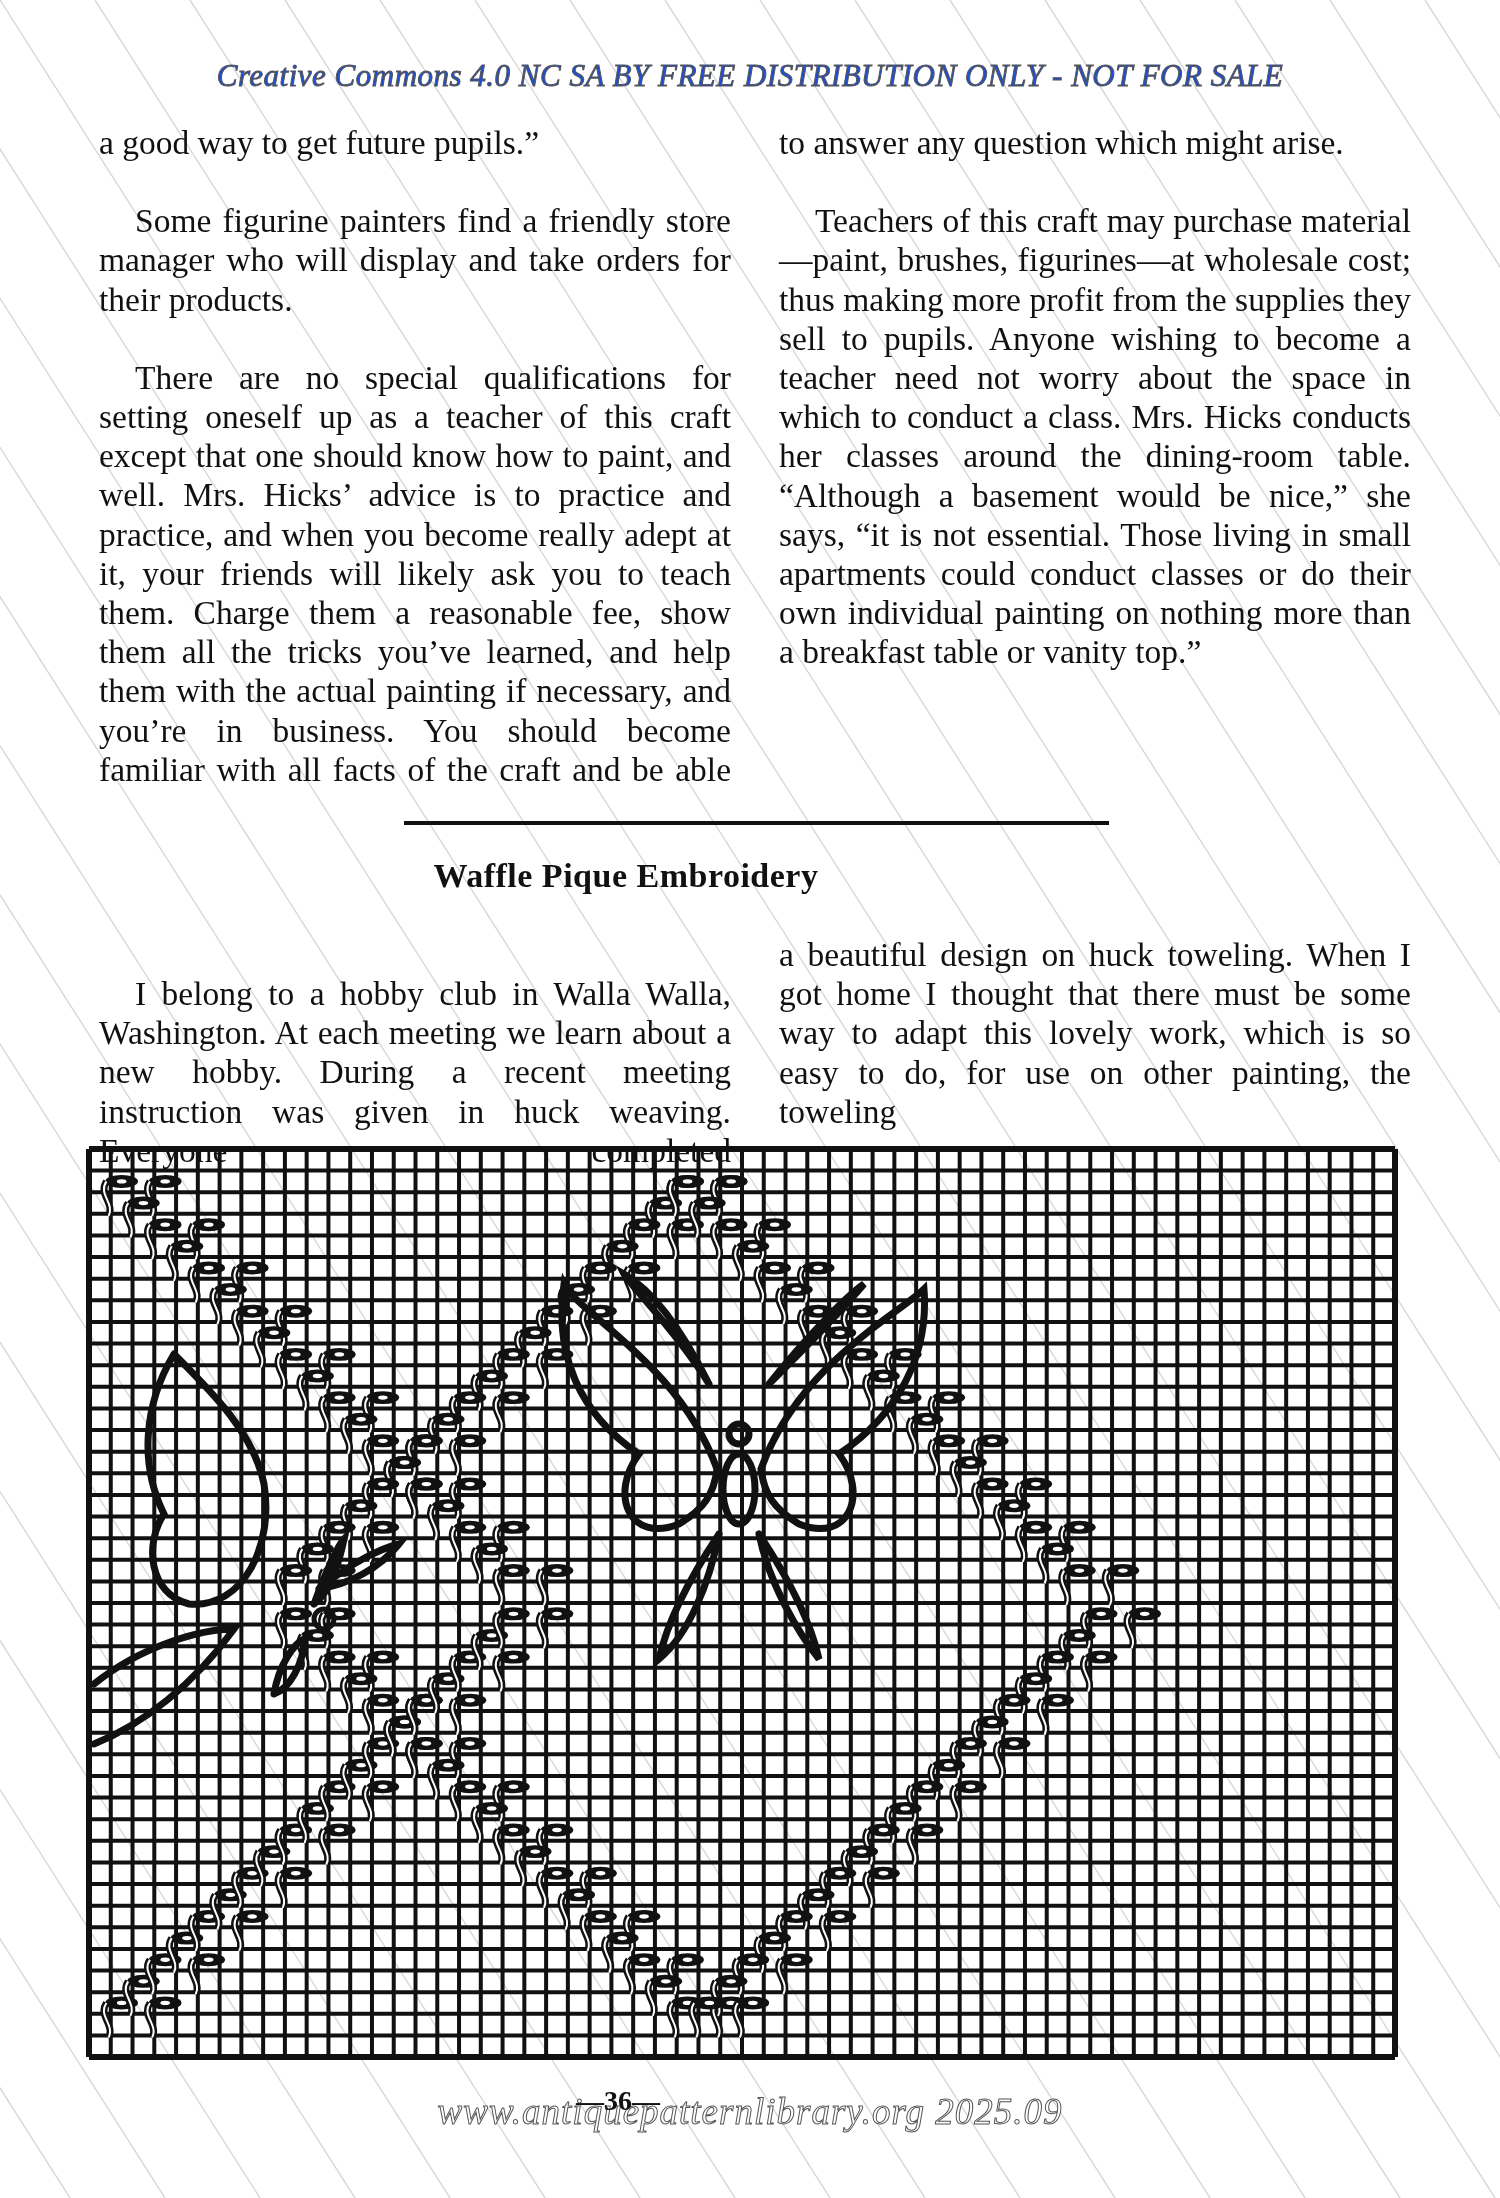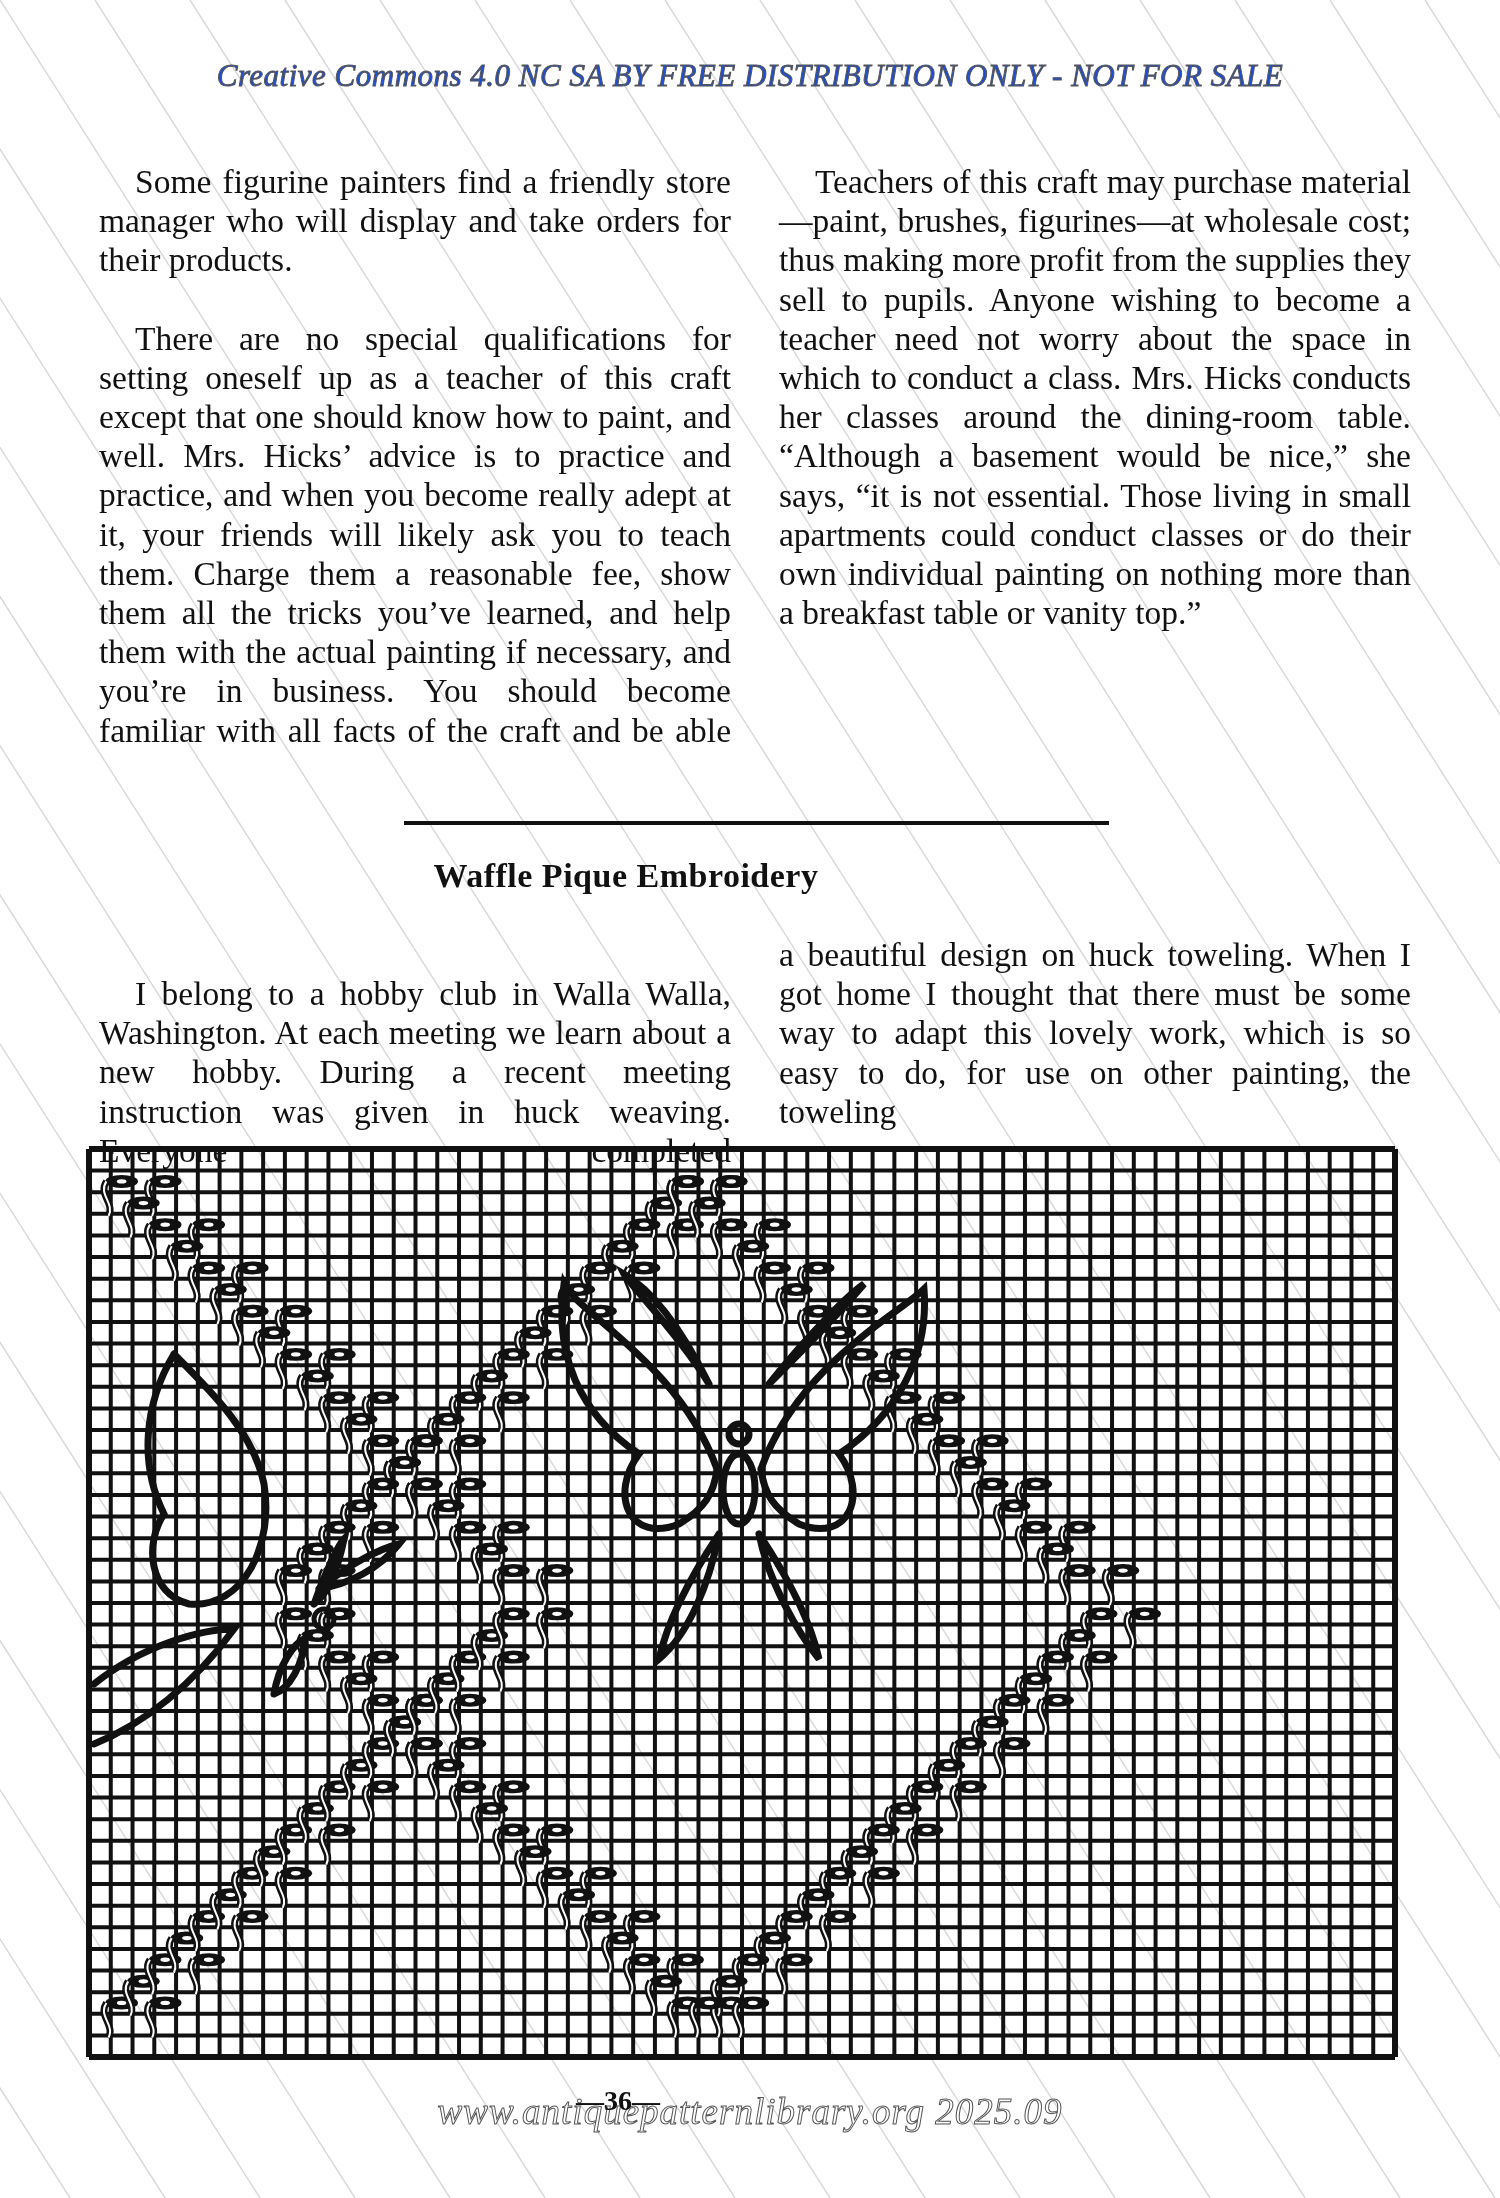--- a/index.html
+++ b/index.html
@@ -102,24 +102,26 @@
     <line x1="3325" y1="0" x2="4725" y2="2198" stroke="#d8d8d8" stroke-width="1.4"></line>
     <line x1="3420" y1="0" x2="4820" y2="2198" stroke="#d8d8d8" stroke-width="1.4"></line>
     <line x1="3515" y1="0" x2="4915" y2="2198" stroke="#d8d8d8" stroke-width="1.4"></line>
     <line x1="3610" y1="0" x2="5010" y2="2198" stroke="#d8d8d8" stroke-width="1.4"></line>
     <line x1="3705" y1="0" x2="5105" y2="2198" stroke="#d8d8d8" stroke-width="1.4"></line>
   </svg>
 
 <div class="header-banner">Creative Commons 4.0 NC SA BY FREE DISTRIBUTION ONLY - NOT FOR SALE</div>
 
 <div class="col" id="col-a1">
+    <p class="cont">a good way to get future pupils.”</p>
     <p class="indent">Some figurine painters find a friendly store manager who will display and take orders for their products.</p>
     <p class="indent last-justify">There are no special qualifications for setting oneself up as a teacher of this craft except that one should know how to paint, and well. Mrs. Hicks’ advice is to practice and practice, and when you become really adept at it, your friends will likely ask you to teach them. Charge them a reasonable fee, show them all the tricks you’ve learned, and help them with the actual painting if necessary, and you’re in business. You should become familiar with all facts of the craft and be able</p>
   </div>
 <div class="col" id="col-a2">
+    <p class="cont">to answer any question which might arise.</p>
     <p class="indent">Teachers of this craft may purchase material—paint, brushes, figurines—at wholesale cost; thus making more profit from the supplies they sell to pupils. Anyone wishing to become a teacher need not worry about the space in which to conduct a class. Mrs. Hicks conducts her classes around the dining-room table. “Although a basement would be nice,” she says, “it is not essential. Those living in small apartments could conduct classes or do their own individual painting on nothing more than a breakfast table or vanity top.”</p>
   </div>
 
 <div class="rule"></div>
 
 <h2 class="section-title" style="margin:0;">Waffle Pique Embroidery</h2>
 
 <div class="col" id="col-b1">
     <p class="indent last-justify">I belong to a hobby club in Walla Walla, Washington. At each meeting we learn about a new hobby. During a recent meeting instruction was given in huck weaving. Everyone completed</p>
   </div>

